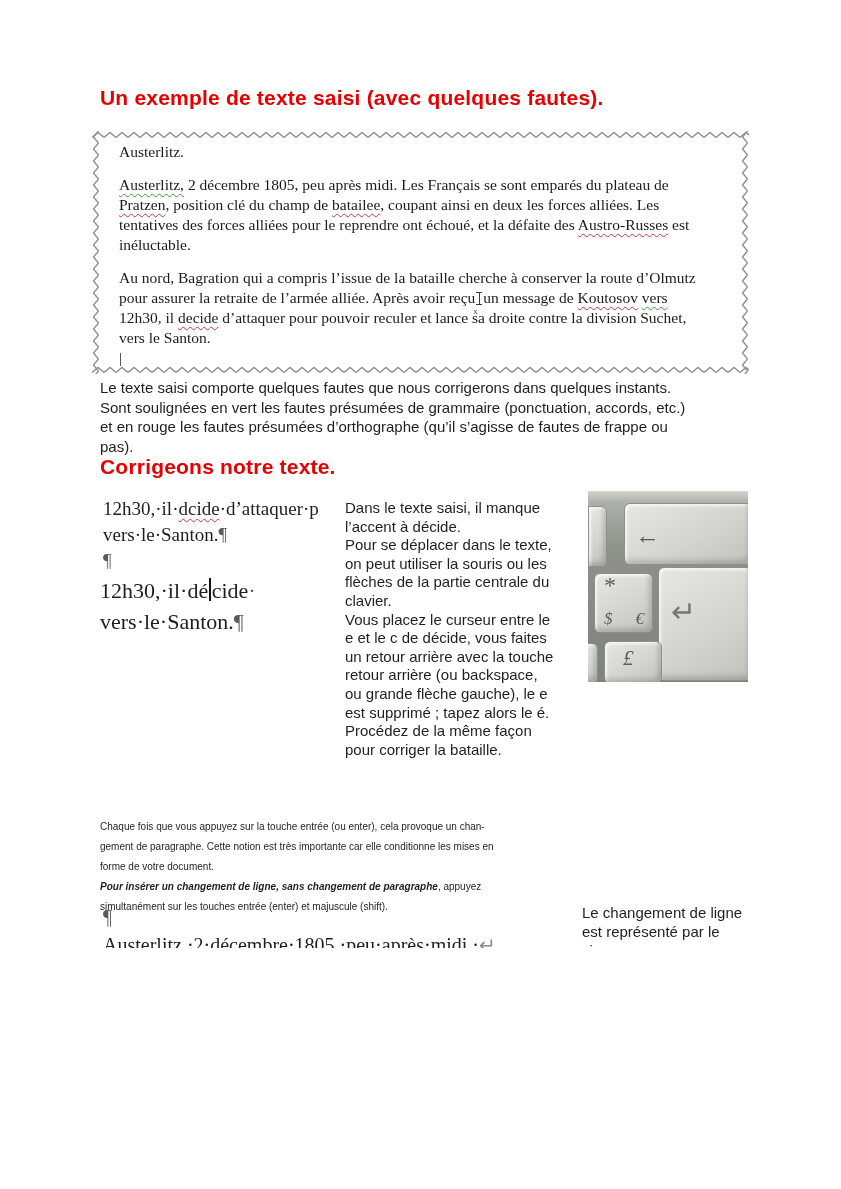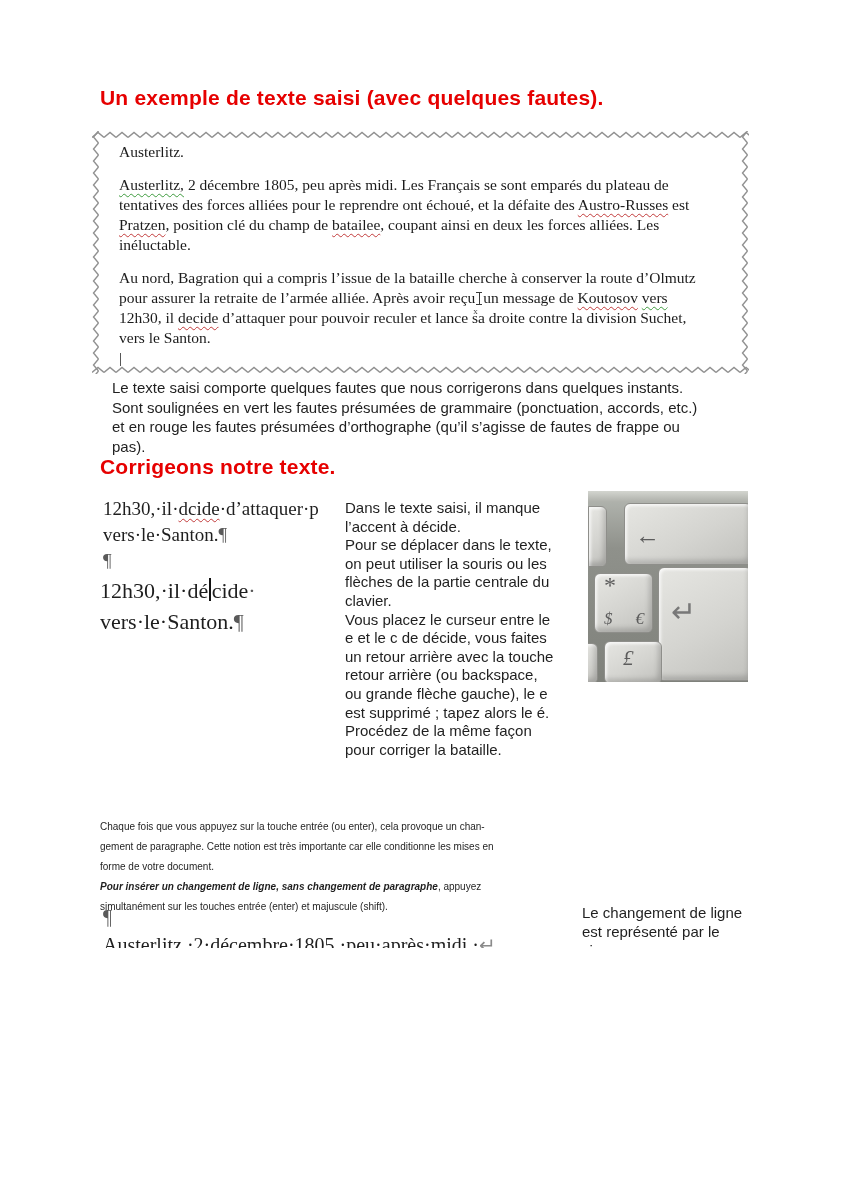--- a/index.html
+++ b/index.html
@@ -33,21 +33,21 @@
   .seg-bold{font-weight:bold;font-style:italic;}
   .seg-cursor{display:inline-block;width:1.5px;height:1.02em;background:#111;vertical-align:-0.12em;margin:0 1px;}
   .seg-ibeam{display:inline-block;width:8px;height:13px;position:relative;vertical-align:-2px;}
   .seg-ibeam::before{content:"";position:absolute;left:3.5px;top:1px;bottom:1px;width:1px;background:#3a3a3a;}
   .seg-ibeam::after{content:"";position:absolute;left:1px;right:1px;top:0;height:1px;background:#3a3a3a;
                     box-shadow:0 12px 0 #3a3a3a;}
   .seg-caretx{position:relative;display:inline-block;}
   .seg-caretx::before{content:"x";position:absolute;top:-0.78em;left:0.15em;font-size:0.58em;color:#444;}
 
   
-  .caption{position:absolute;left:112px;top:378px;font-size:15px;line-height:19.5px;white-space:pre;color:#1f1f1f;}
+  .caption{position:absolute;left:100px;top:378px;font-size:15px;line-height:19.5px;white-space:pre;color:#1f1f1f;}
 
   
   .snippet{position:absolute;font-family:"Liberation Serif",serif;color:#1e1e1e;}
   #snippet-before{left:103px;top:496px;font-size:19px;line-height:26px;}
   #snippet-after{left:100px;top:575px;font-size:22px;line-height:31px;}
   #snippet-linebreak{left:103px;top:903px;font-size:20px;line-height:28px;}
 
   .explanation{position:absolute;left:345px;top:499px;width:250px;font-size:15px;line-height:18.6px;
                white-space:pre;color:#1f1f1f;}
 
@@ -119,22 +119,22 @@
           <pattern id="zzr" width="8" height="12" patternUnits="userSpaceOnUse">
         <path d="M6.5 0 L1.5 6 L6.5 12" fill="none" stroke="#909090" stroke-width="1.4"></path>
       </pattern>
         </defs>
       <rect width="8" height="243" fill="url(#zzr)"></rect>
     </svg>
     <div class="typed-text">
         <div class="rich-line"><span>Austerlitz.</span></div>
         <div class="rich-line blank">&nbsp;</div>
         <div class="rich-line"><span class="seg-green">Austerlitz,</span><span> 2 décembre 1805, peu après midi. Les Français se sont emparés du plateau de</span></div>
+        <div class="rich-line"><span class="seg-red">Pratzen</span><span>, position clé du champ de </span><span class="seg-red">batailee</span><span>, coupant ainsi en deux les forces alliées. Les</span></div>
         <div class="rich-line"><span>tentatives des forces alliées pour le reprendre ont échoué, et la défaite des </span><span class="seg-red">Austro-Russes</span><span> est</span></div>
-        <div class="rich-line"><span class="seg-red">Pratzen</span><span>, position clé du champ de </span><span class="seg-red">batailee</span><span>, coupant ainsi en deux les forces alliées. Les</span></div>
         <div class="rich-line"><span>inéluctable.</span></div>
         <div class="rich-line blank">&nbsp;</div>
         <div class="rich-line"><span>Au nord, Bagration qui a compris l’issue de la bataille cherche à conserver la route d’Olmutz</span></div>
         <div class="rich-line"><span>pour assurer la retraite de l’armée alliée. Après avoir reçu</span><span class="seg-ibeam"></span><span>un message de </span><span class="seg-red">Koutosov</span><span> </span><span class="seg-green">vers</span></div>
         <div class="rich-line"><span>12h30, il </span><span class="seg-red">decide</span><span> d’attaquer pour pouvoir reculer et lance </span><span class="seg-caretx">sa</span><span> droite contre la division Suchet,</span></div>
         <div class="rich-line"><span>vers le Santon.</span></div>
         <div class="rich-line"><span>|</span></div>
       </div>
   </div>
 

